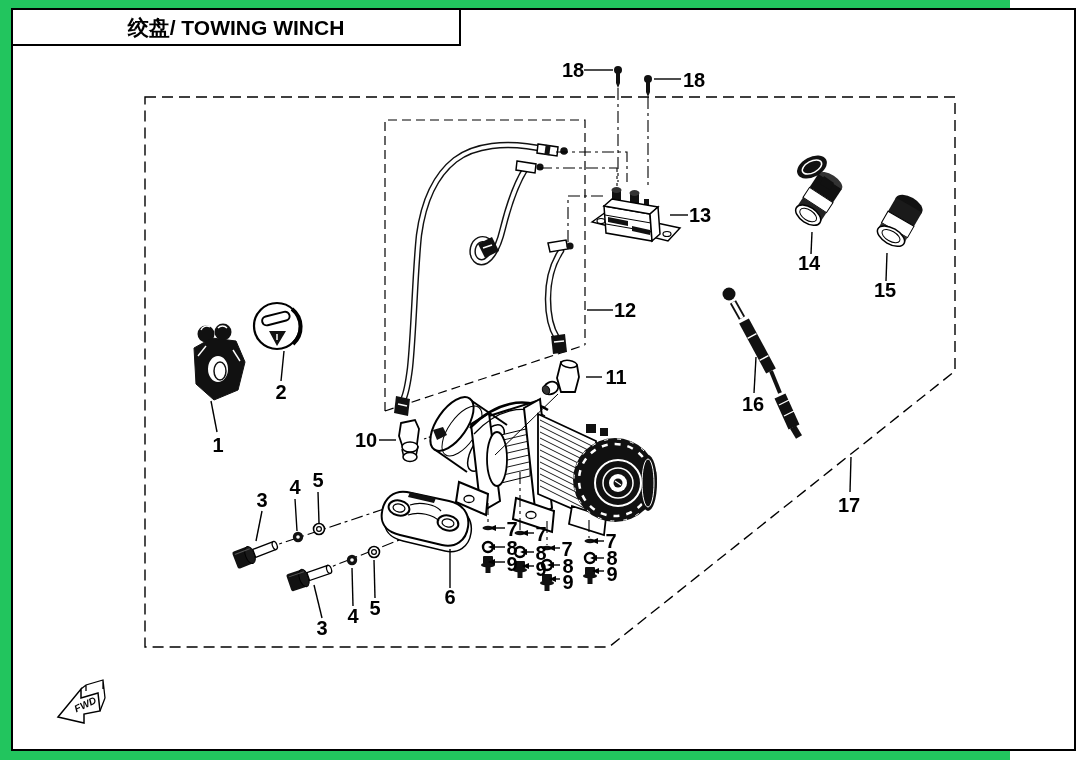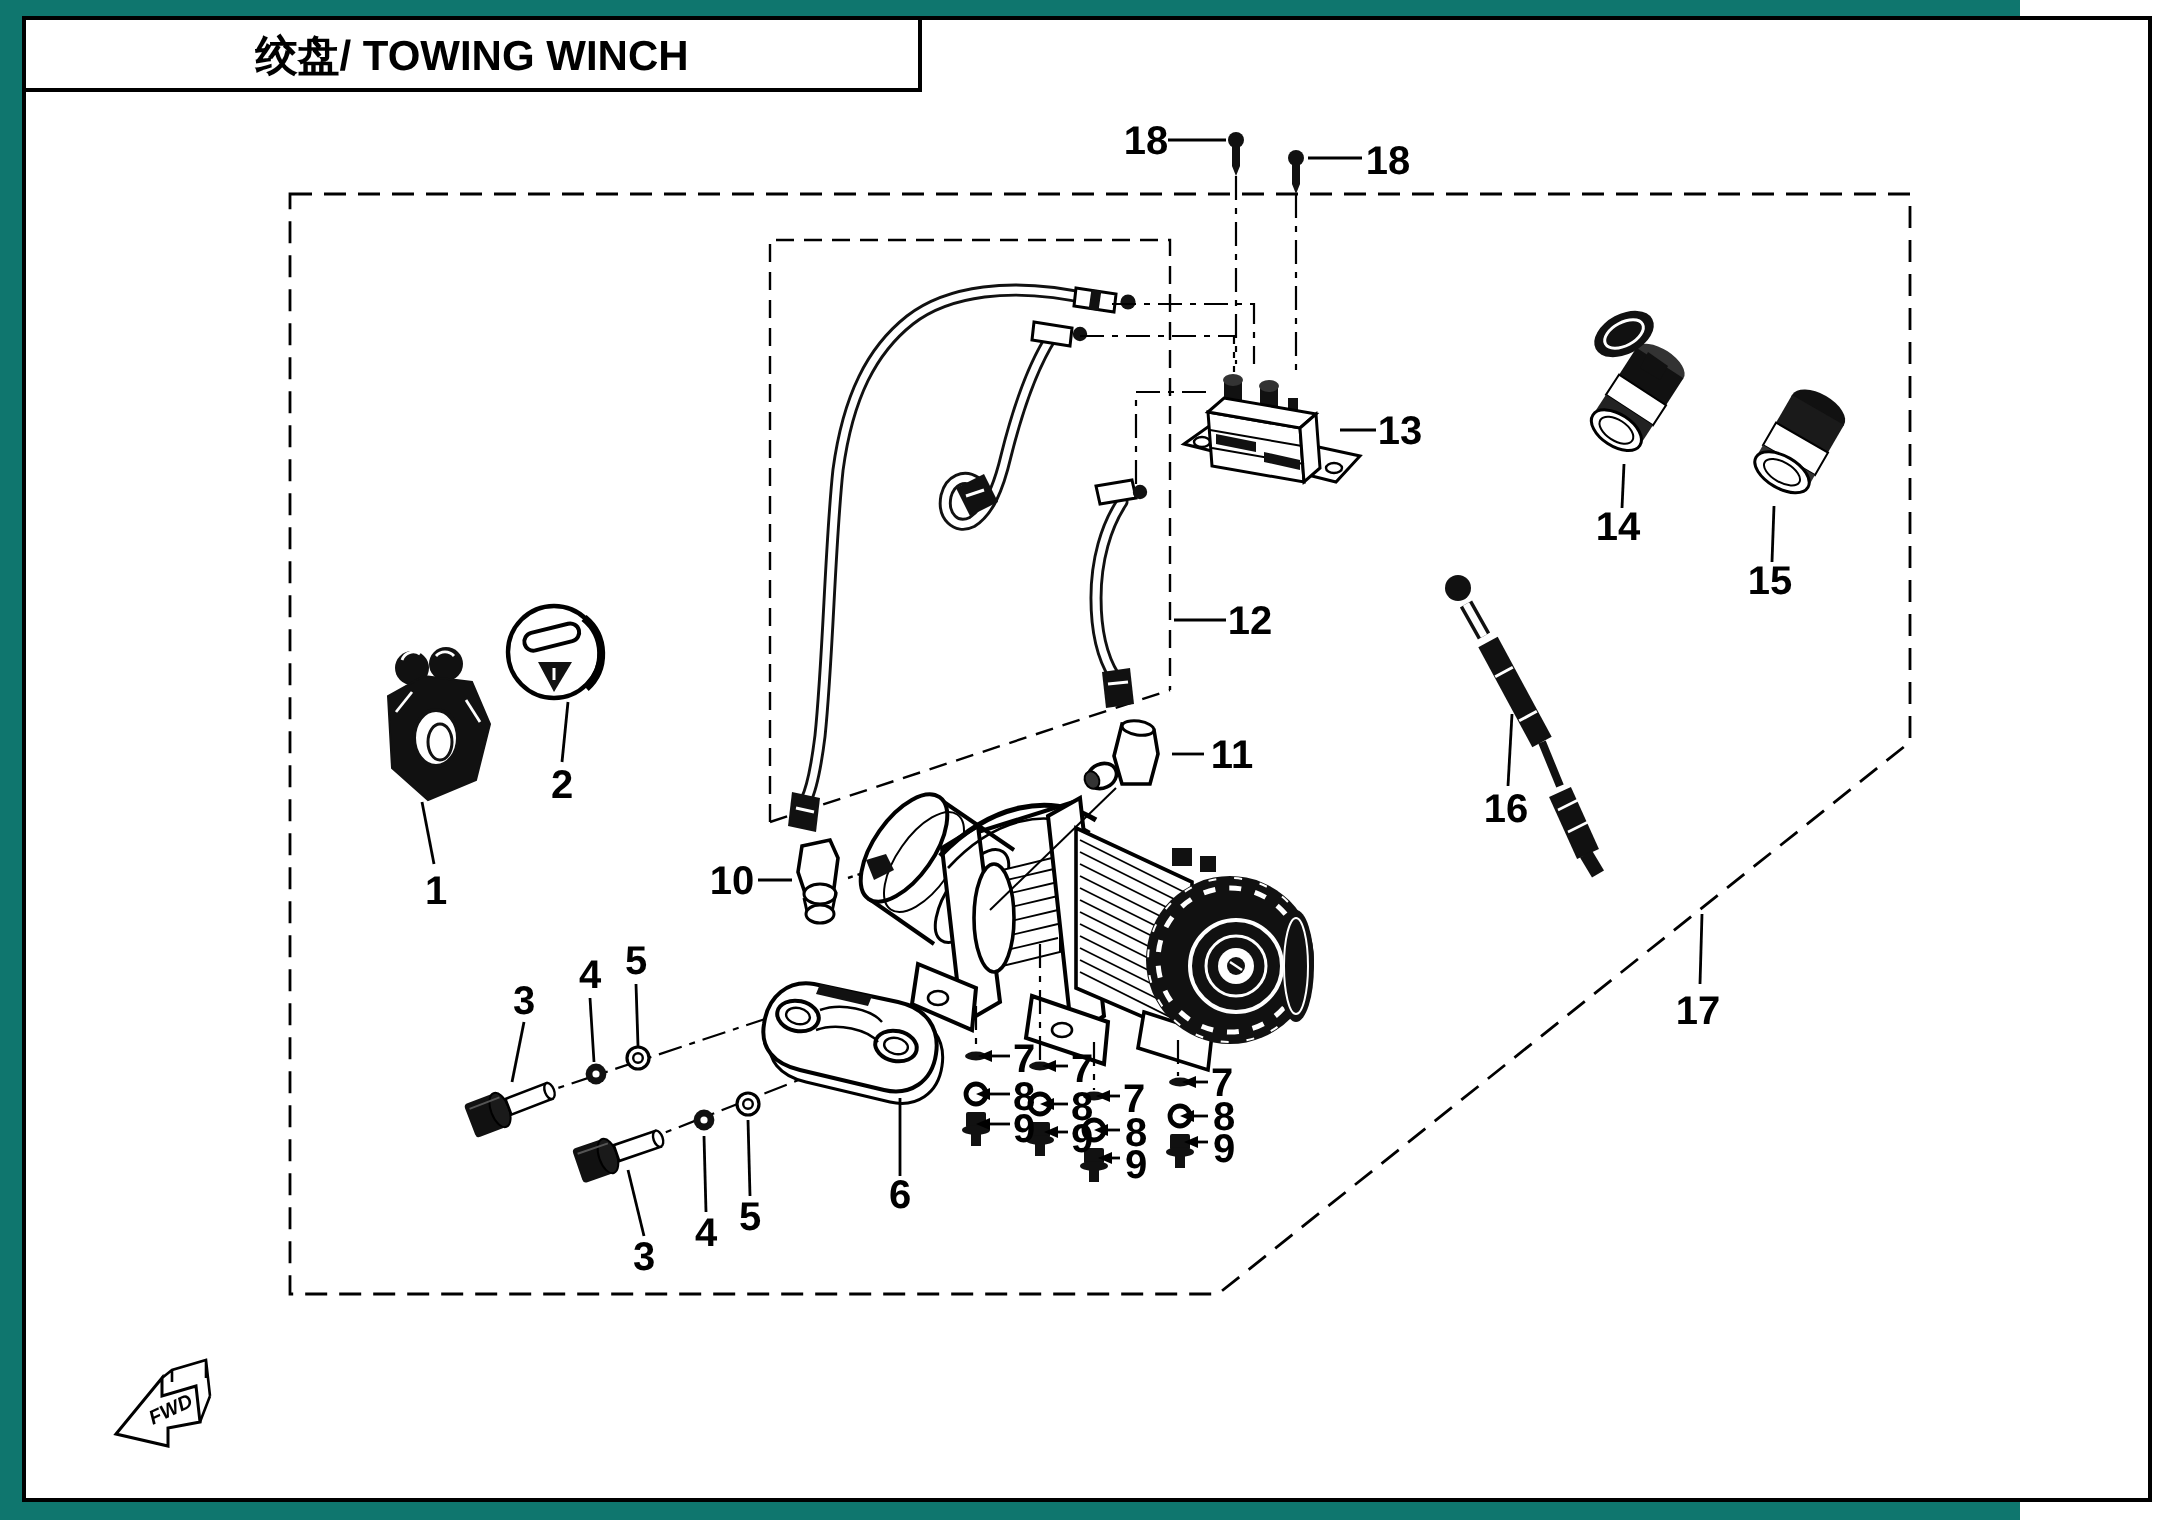--- a/index.html
+++ b/index.html
@@ -1,17 +1,17 @@
 <!DOCTYPE html>
 <html><head>
 <meta charset="utf-8">
 <style>
   html,body { margin:0; padding:0; background:#fff; }
   #page {
-    position:relative; width:1010px; height:760px; background:#0f766e;
+    position:relative; width:1010px; height:760px; background:#22c55e;
     font-family:"Liberation Sans","DejaVu Sans",sans-serif;
   }
   svg { position:absolute; left:0; top:0; }
   .title-text { font:bold 21px "Liberation Sans","DejaVu Sans",sans-serif; fill:#000; text-anchor:middle; }
   .callout-text { font:bold 20px "Liberation Sans","DejaVu Sans",sans-serif; fill:#000; text-anchor:middle; }
   .fwd-text { font:italic bold 10px "Liberation Sans","DejaVu Sans",sans-serif; fill:#000; text-anchor:middle; }
   .ldr { stroke:#000; stroke-width:1.4; fill:none; }
   .dd  { stroke:#000; stroke-width:1.1; fill:none; stroke-dasharray:12 4 3 4; }
   .dot { stroke:#000; stroke-width:1.2; fill:none; stroke-dasharray:2.5 2.5; }
   .dash-big { stroke:#000; stroke-width:1.4; fill:none; stroke-dasharray:11 6; }

